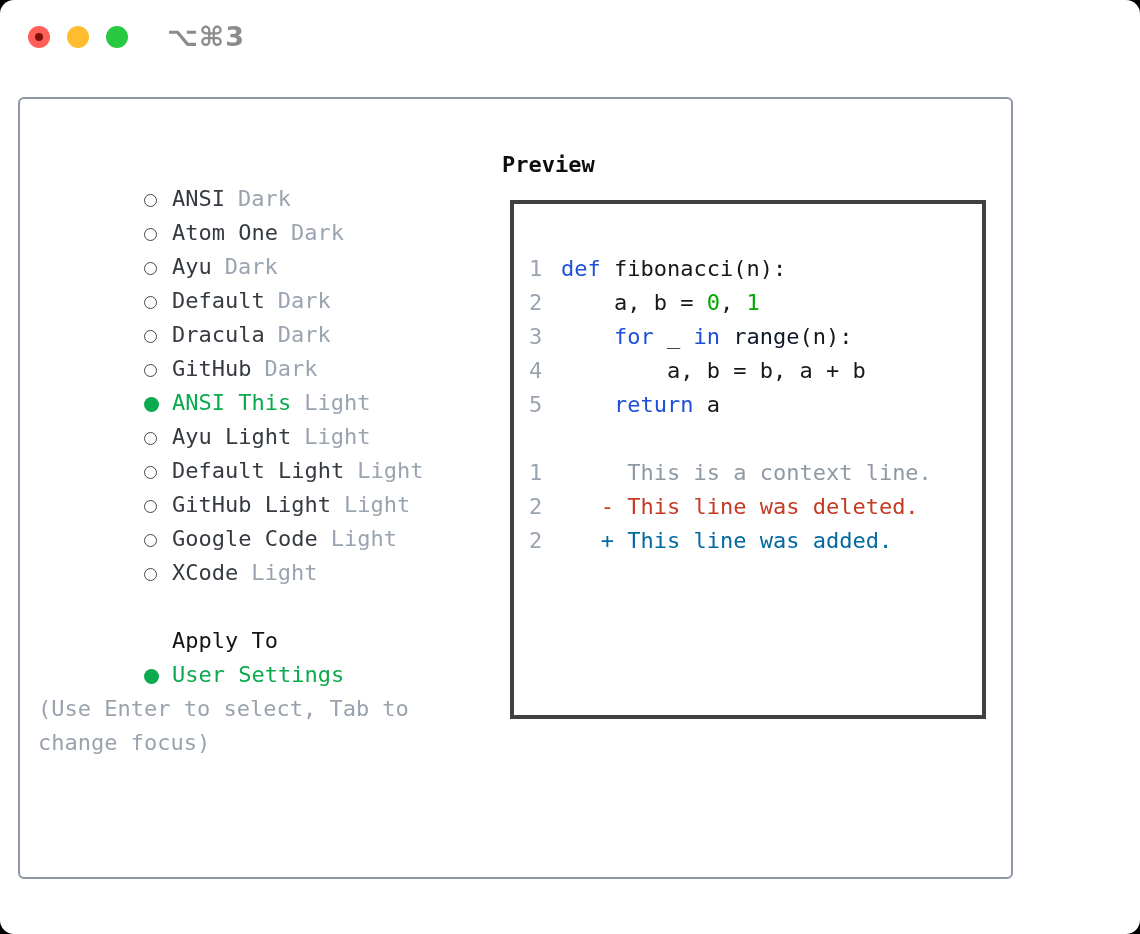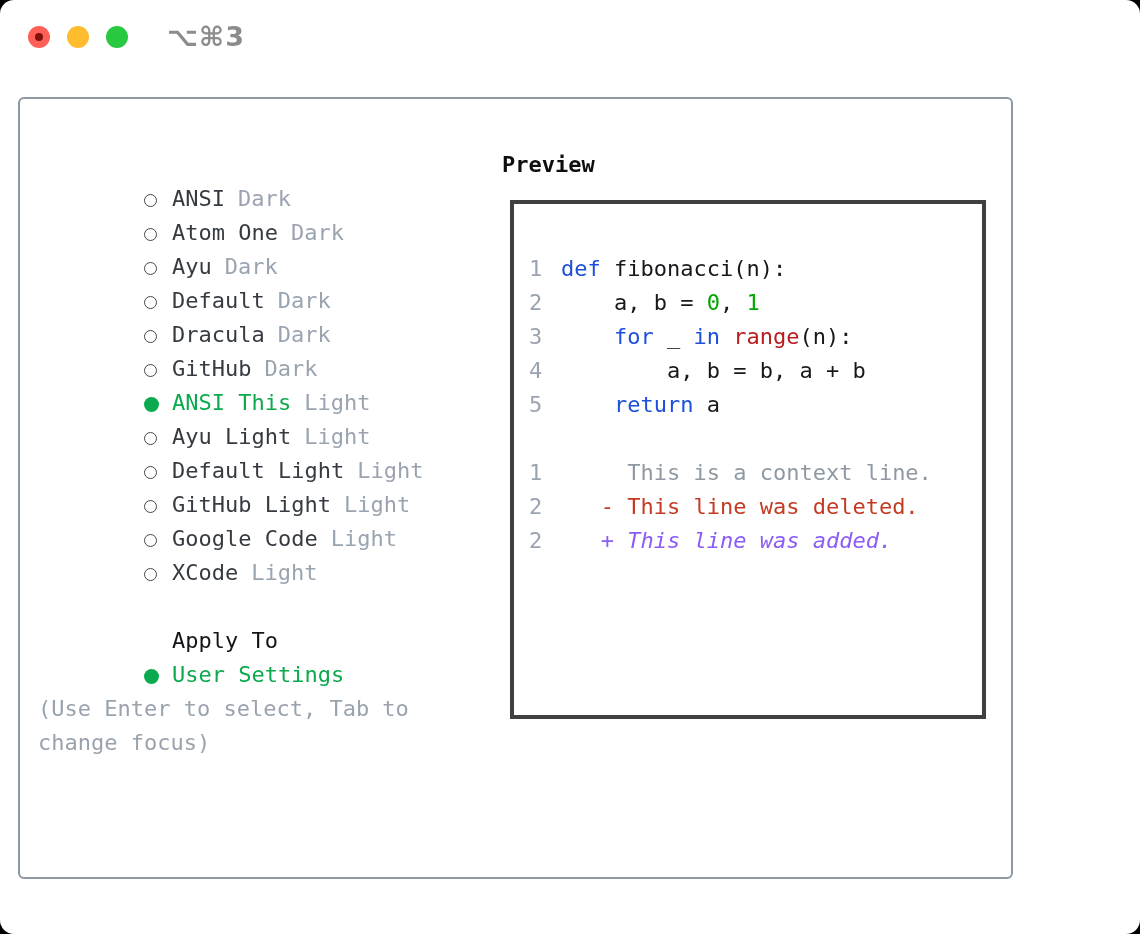--- a/index.html
+++ b/index.html
@@ -60,25 +60,25 @@
   .pv-box{
     margin-top:18px;margin-left:8px;
     width:476px;height:519px;box-sizing:border-box;
     border:4px solid #404040;background:#fff;
     padding:48px 0 0 15px;overflow:hidden;
   }
   .pline{height:34px;line-height:34px;font-size:22px;white-space:pre;}
   .ln{display:inline-block;width:32px;color:#9aa4b0;}
   .seg-pl{color:#16181b;}
   .seg-kw{color:#1d50d8;}
-  .seg-fn{color:#b91c1c;}
+  .seg-fn{color:#0f172a;}
   .seg-num{color:#00a800;}
   .seg-ctx{color:#8f99a3;}
   .seg-del{color:#c43a22;}
-  .seg-add{color:#8b5cf6;font-style:italic;}
+  .seg-add{color:#0369a1;}
 </style>
 </head>
 <body>
 
 <div class="window">
 
   <div class="titlebar">
     <span class="tl close">
         <span class="tl-dot"></span>
       </span>

